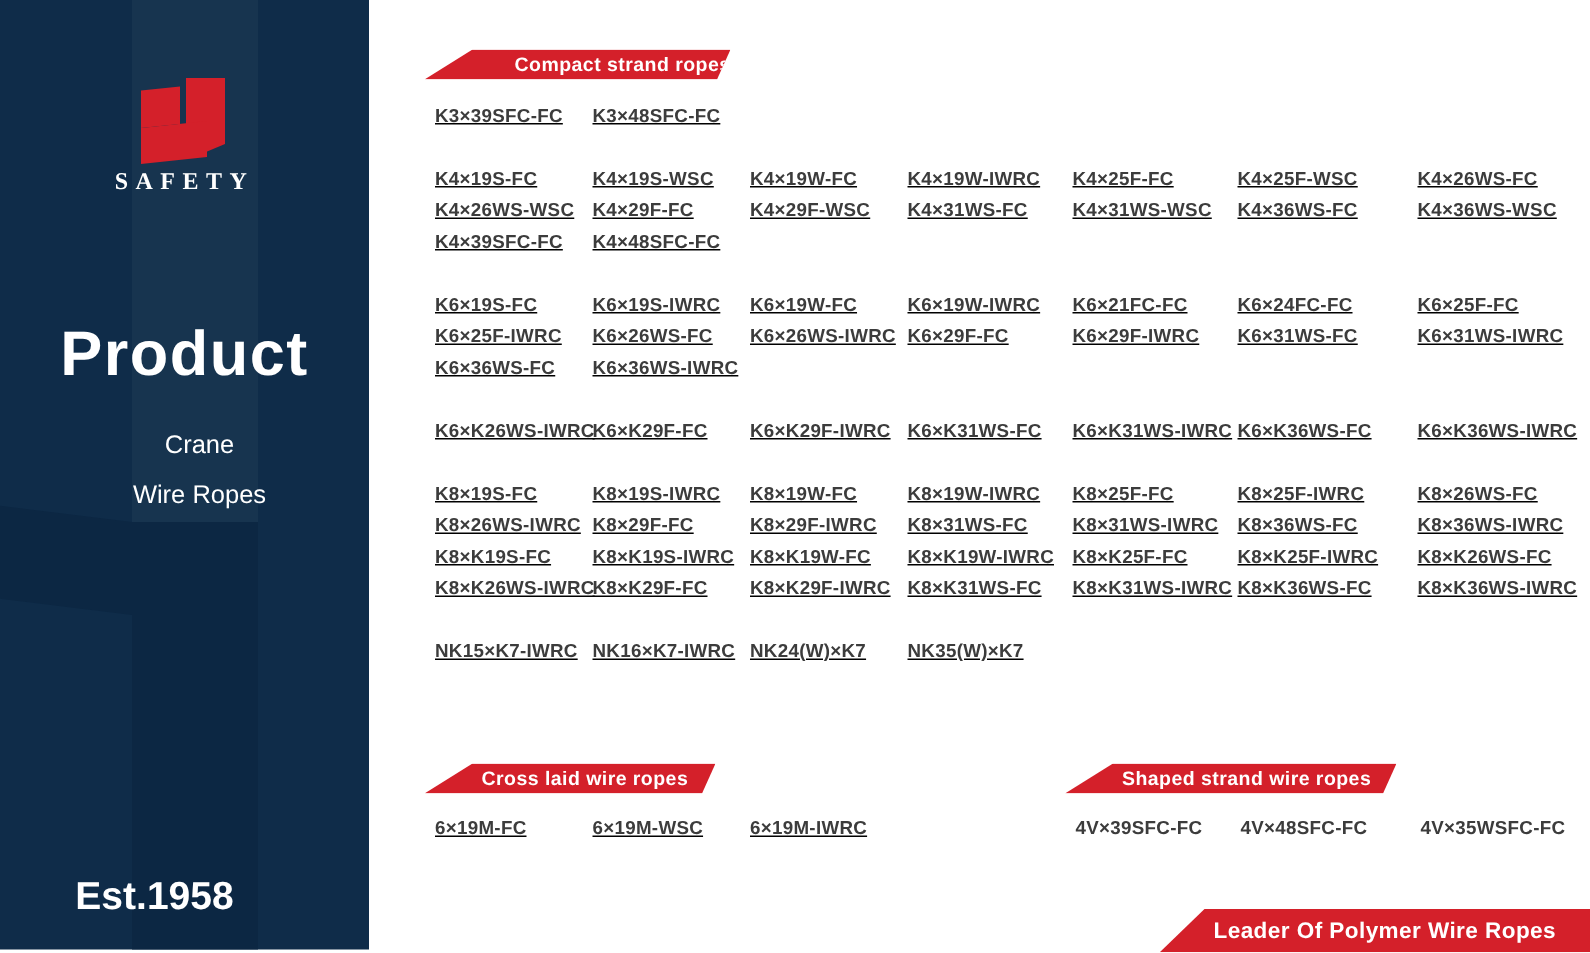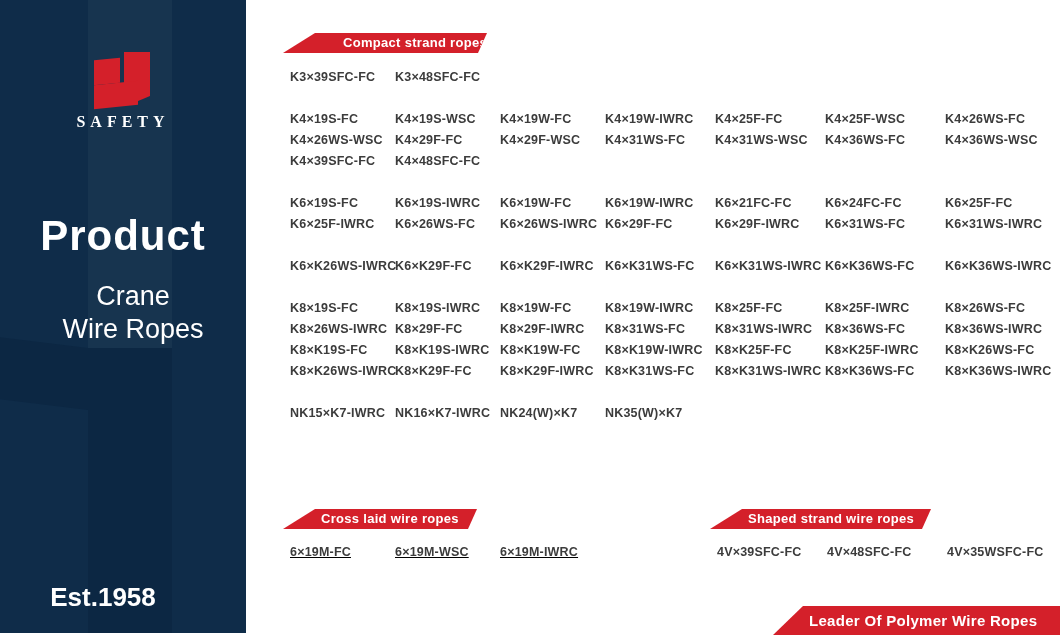--- a/index.html
+++ b/index.html
@@ -20,40 +20,40 @@
   .logo{position:absolute;left:94px;top:52px;width:58px;height:56px;}
   .lg{position:absolute;background:var(--red);}
   .lg.a{left:0;top:7px;width:26px;height:25px;transform:skewY(-6deg);}
   .lg.b{left:30px;top:0;width:26px;height:50px;clip-path:polygon(0 0,100% 0,100% 88%,45% 100%,0 90%);}
   .lg.c{left:0;top:31px;width:44px;height:24px;transform:skewY(-6deg);}
   .brand{position:absolute;left:0;top:113px;width:246px;text-align:center;color:#fff;
          font-size:16px;font-weight:700;letter-spacing:5px;font-family:Liberation Serif, serif;}
   .heading{position:absolute;left:0;top:212px;width:246px;text-align:center;color:#fff;
          font-size:42px;font-weight:700;letter-spacing:1px;}
   .subheading{position:absolute;left:0;top:280px;width:266px;text-align:center;color:#fff;
-         font-size:27px;font-weight:400;line-height:33px;}
+         font-size:17px;font-weight:400;line-height:33px;}
   .est{position:absolute;left:0;top:582px;width:206px;text-align:center;color:#fff;
          font-size:26px;font-weight:700;}
   
   .ribbon{position:absolute;background:var(--red);color:#fff;font-weight:700;
           font-size:13px;line-height:20px;height:20px;box-sizing:border-box;
           padding-left:38px;letter-spacing:.3px;white-space:nowrap;
           clip-path:polygon(32px 0,100% 0,calc(100% - 9px) 100%,0 100%);}
   #b1{left:283px;top:33px;width:204px;text-align:right;}
   #b2{left:283px;top:509px;width:194px;}
   #b3{left:710px;top:509px;width:221px;}
   #b4{left:773px;top:606px;width:287px;height:29px;font-size:15px;line-height:29px;
       padding-left:36px;clip-path:polygon(30px 0,100% 0,100% 100%,0 100%);}
   
   #compact-groups{position:absolute;left:290px;top:67px;width:766px;}
   #cross-rows{position:absolute;left:290px;top:542px;width:380px;}
   #shaped-rows{position:absolute;left:717px;top:542px;width:343px;}
   .code-group + .code-group{margin-top:21px;}
   .code-row{display:grid;height:21px;line-height:21px;}
-  .g7{grid-template-columns:105px 105px 105px 110px 110px 120px auto;}
+  .g7{grid-template-columns:105px 105px 105px 110px 110px 120px auto;text-decoration:underline;}
   .g3{grid-template-columns:105px 105px auto;text-decoration:underline;}
   .g3s{grid-template-columns:110px 120px auto;}
   .code{color:var(--code);font-size:12.5px;font-weight:700;letter-spacing:.2px;white-space:nowrap;}
 </style>
 </head>
 <body>
 
 <div class="sidebar">
   <div class="band"></div>
   <div class="one-flag"></div>
@@ -116,20 +116,24 @@
       </div>
       <div class="code-row g7">
         <span class="code">K6×25F-IWRC</span>
         <span class="code">K6×26WS-FC</span>
         <span class="code">K6×26WS-IWRC</span>
         <span class="code">K6×29F-FC</span>
         <span class="code">K6×29F-IWRC</span>
         <span class="code">K6×31WS-FC</span>
         <span class="code">K6×31WS-IWRC</span>
       </div>
+      <div class="code-row g7">
+        <span class="code">K6×36WS-FC</span>
+        <span class="code">K6×36WS-IWRC</span>
+      </div>
     </div>
     <div class="code-group">
       <div class="code-row g7">
         <span class="code">K6×K26WS-IWRC</span>
         <span class="code">K6×K29F-FC</span>
         <span class="code">K6×K29F-IWRC</span>
         <span class="code">K6×K31WS-FC</span>
         <span class="code">K6×K31WS-IWRC</span>
         <span class="code">K6×K36WS-FC</span>
         <span class="code">K6×K36WS-IWRC</span>

